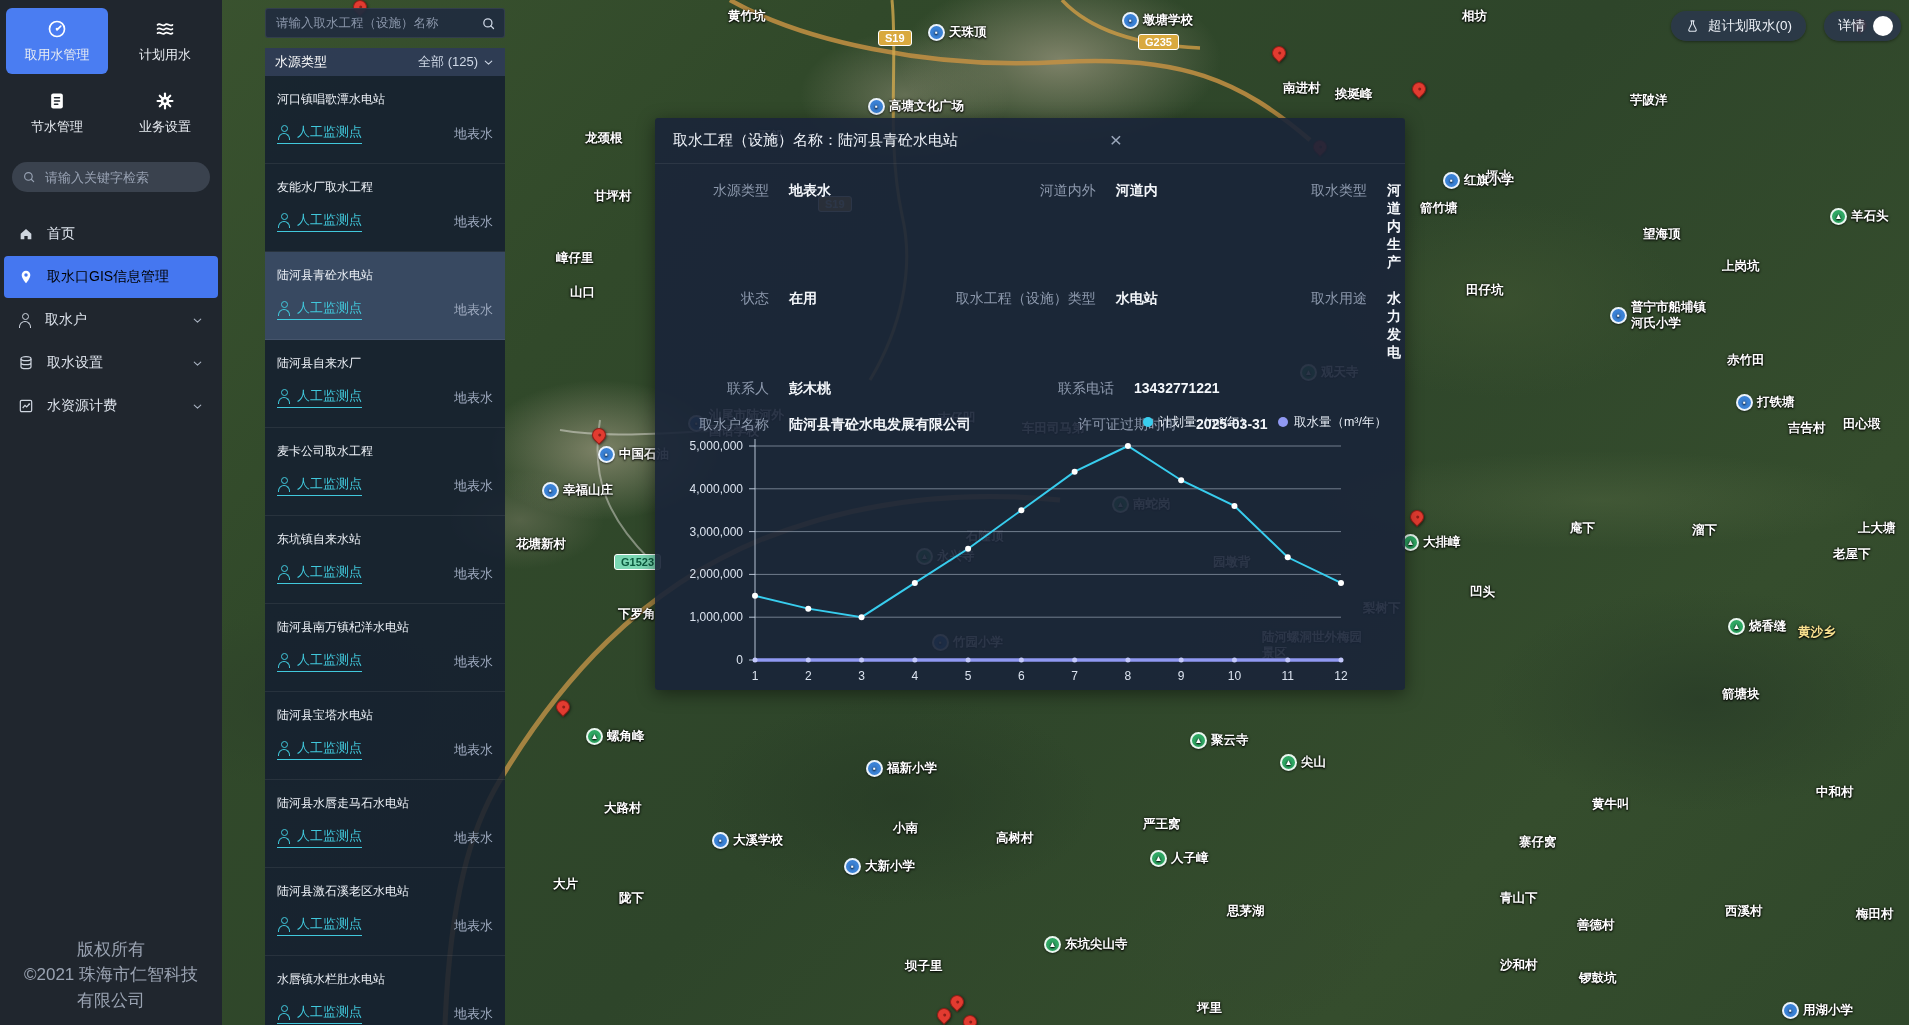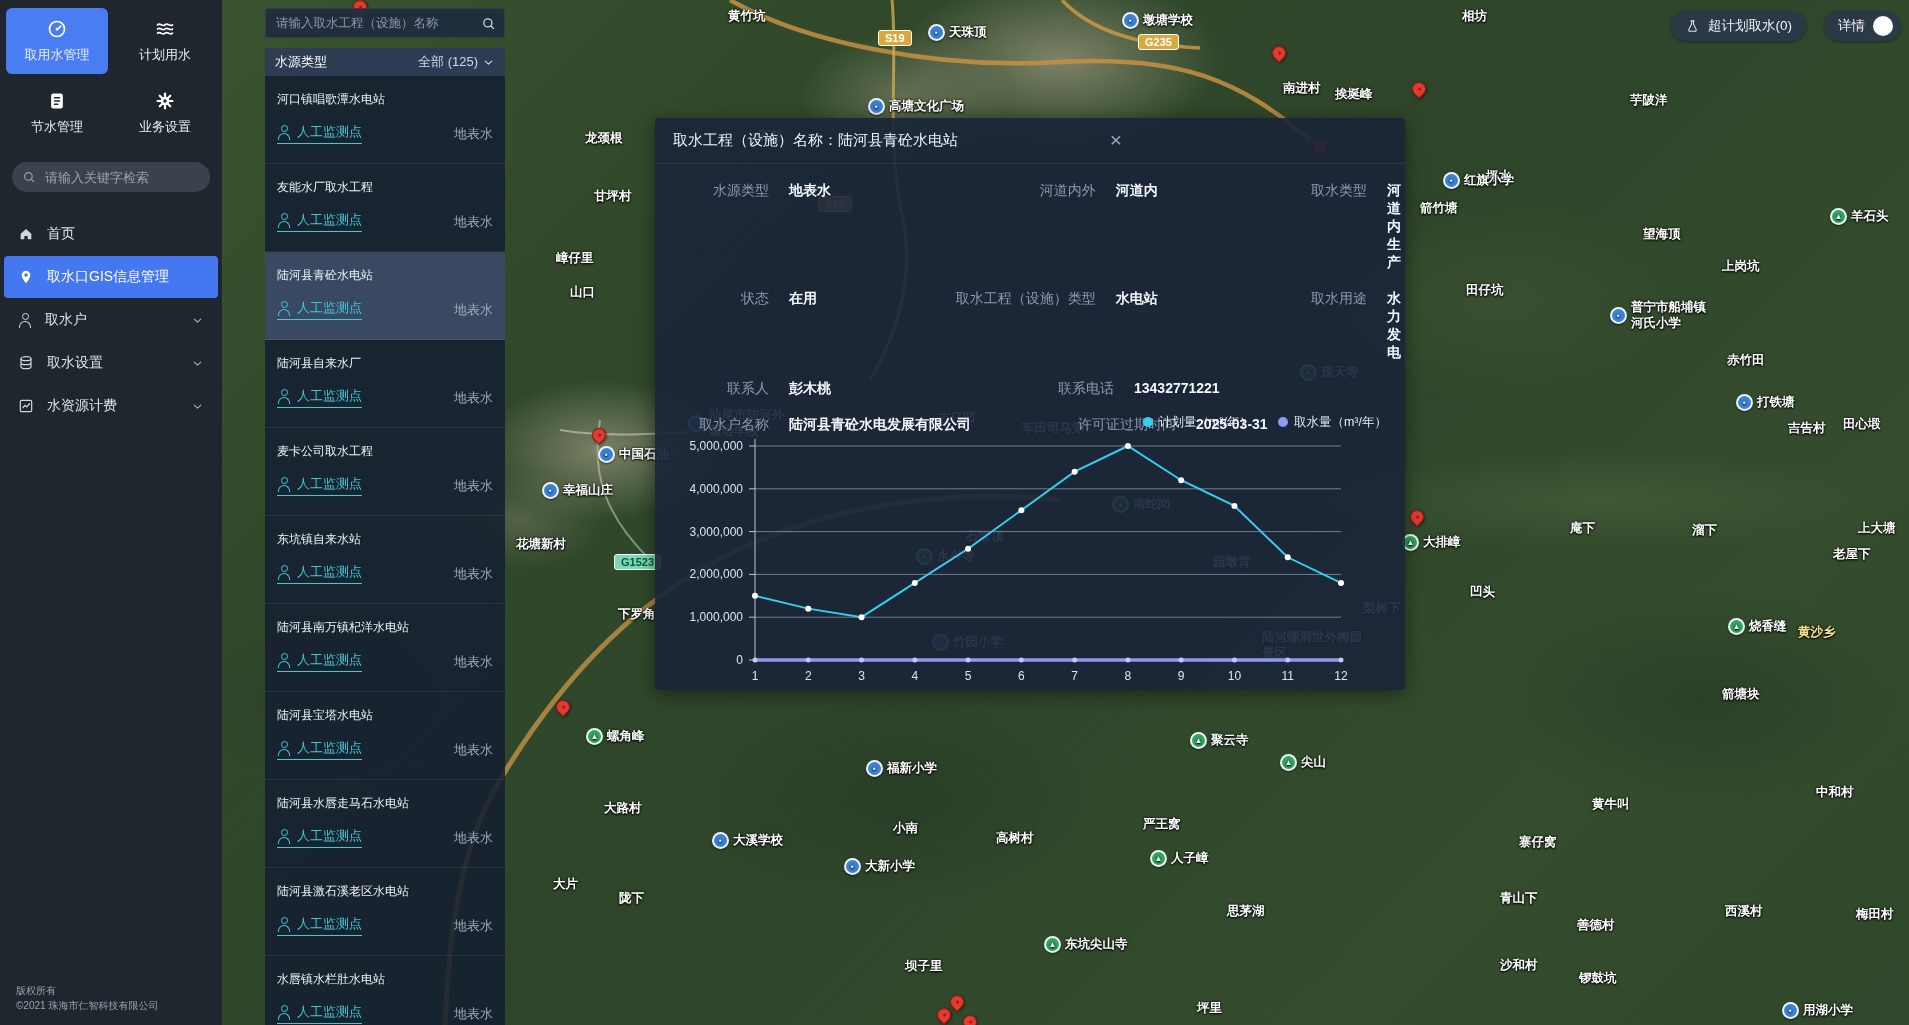--- a/index.html
+++ b/index.html
@@ -49,24 +49,24 @@
   .tile.active{background:#4a7df2;}
   .sb-search{margin:12px 12px 6px;height:30px;border-radius:15px;background:#3a424e;
         display:flex;align-items:center;padding:0 10px;gap:7px;}
   .sb-search .ic{width:14px;height:14px;color:#98a2b3;flex:none;}
   .sb-search input{flex:1;background:transparent;border:none;outline:none;color:#dfe5ee;font-size:13px;}
   .sb-search input::placeholder{color:#98a2b3;}
   .nav{margin-top:14px;}
   .nav-item{height:42px;margin:1px 4px;display:flex;align-items:center;gap:13px;padding:0 14px;
         font-size:14px;color:#dfe5ee;border-radius:4px;cursor:pointer;}
   .nav-item .ic{width:16px;height:16px;color:#cfd6e0;flex:none;}
-  .nav-item.active{background:#4577f0;color:#ffffff;text-align:center;}
+  .nav-item.active{background:#4577f0;color:#000000;text-align:center;}
   .nav-item.active .ic{color:#fff;}
   .nav-item .chev{margin-left:auto;width:13px;height:13px;color:#aab3c2;}
-  .sb-footer{margin-top:auto;padding:10px 16px 12px;font-size:10px;color:#9aa3b2;line-height:1.5;}
+  .sb-footer{margin-top:auto;padding:10px 16px 12px;text-align:center;font-size:17px;color:#9aa3b2;line-height:1.5;}
 
   
   .panel-search{position:absolute;left:265px;top:8px;width:240px;height:30px;z-index:20;
         background:rgba(33,44,62,.95);border:1px solid rgba(255,255,255,.08);border-radius:3px;
         display:flex;align-items:center;padding:0 8px;}
   .panel-search input{flex:1;background:transparent;border:none;outline:none;color:#dfe5ee;font-size:12.5px;min-width:0;}
   .panel-search input::placeholder{color:#8b97ab;}
   .panel-search .ic{width:15px;height:15px;color:#cfd8e6;flex:none;cursor:pointer;}
   .panel{position:absolute;left:265px;top:48px;bottom:0;width:240px;z-index:20;
         background:rgba(21,31,48,.88);overflow:hidden;}

